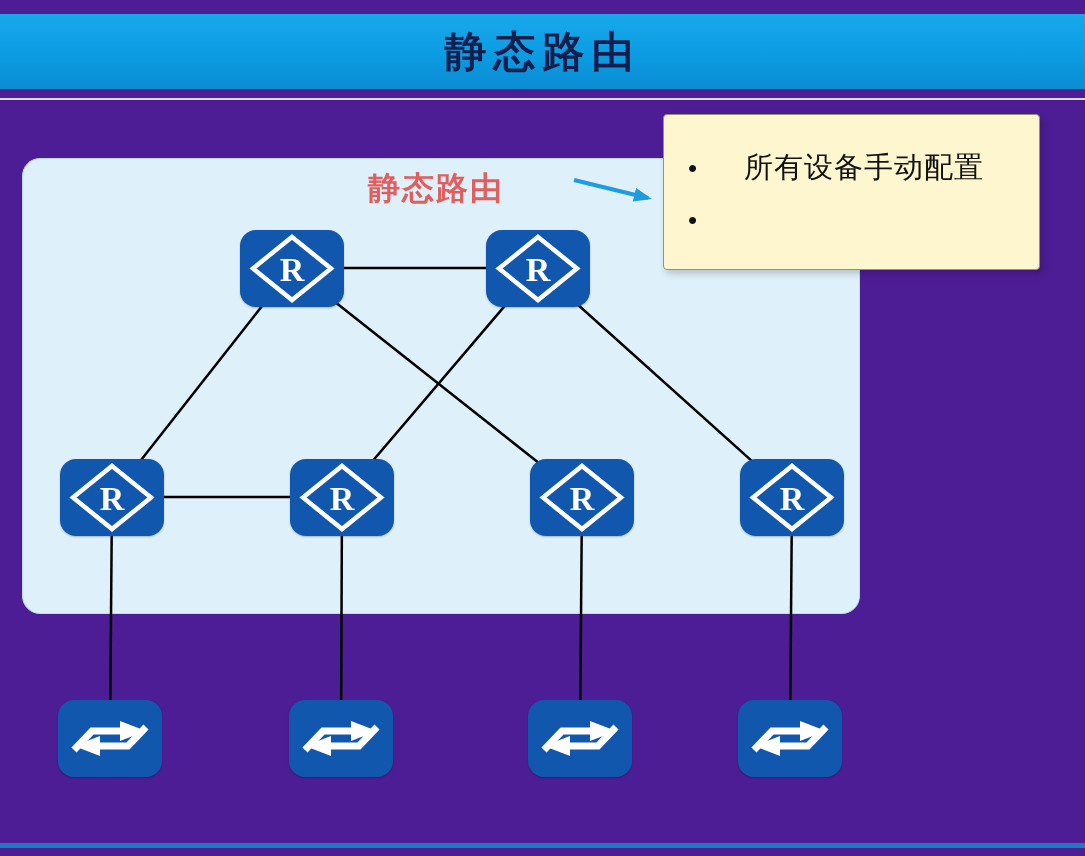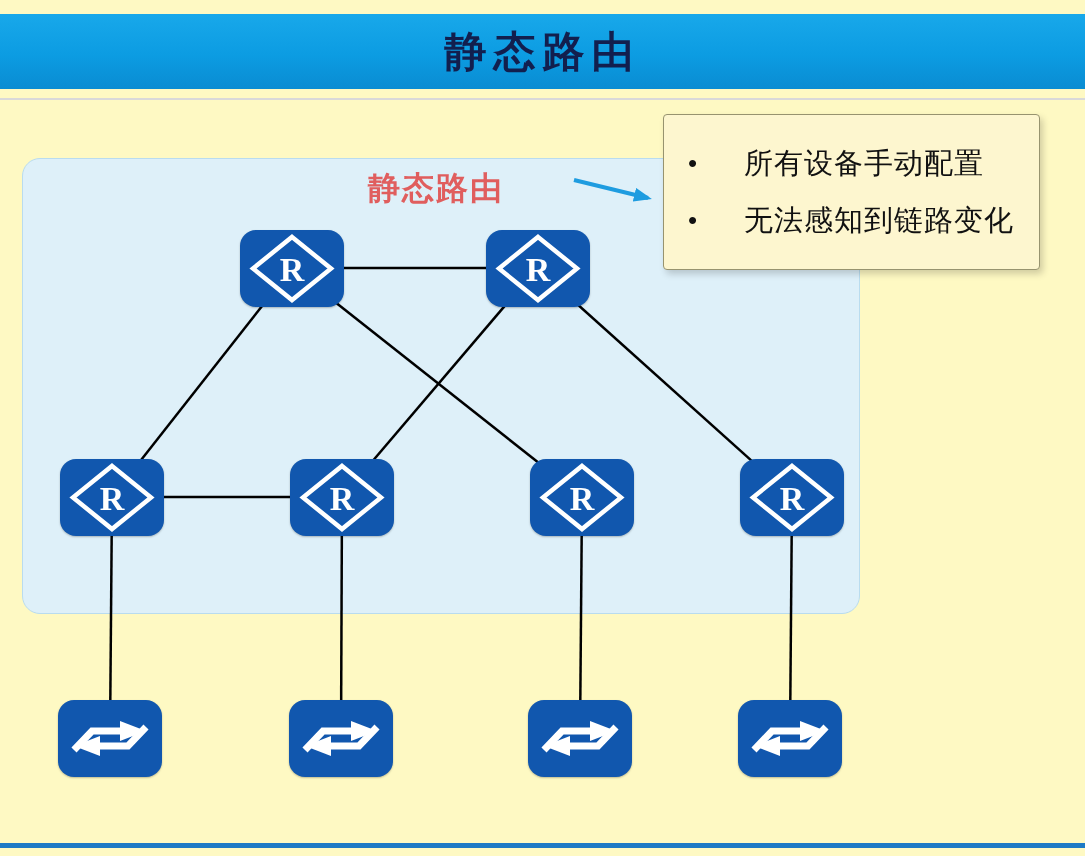--- a/index.html
+++ b/index.html
@@ -1,18 +1,18 @@
 <!DOCTYPE html>
 <html style="--banner-bg: #0c9ce2; --banner-text: #121f4e; --container-bg: #def0f9; --container-border: #b9dcef; --node-blue: #1157ae; --line-black: #000000; --note-bg: #fdf6cf; --note-border: #97936f; --label-red: #e05e5e; --arrow-blue: #1e9ce0; --bottom-bar: #1e7ac5; --divider-gray: #d9d9d9;"><head>
 <meta charset="utf-8">
 <style>
   * { margin:0; padding:0; box-sizing:border-box; }
   html,body { width:1085px; height:856px; }
   body { background:#fdfdfd; font-family:"Liberation Sans", sans-serif; overflow:hidden; }
-  .page { position:relative; width:1085px; height:856px; background:#fef9c3; }
+  .page { position:relative; width:1085px; height:856px; background:#4c1d95; }
 
   .banner {
     position:absolute; left:0; top:14px; width:1085px; height:75px;
     background:linear-gradient(180deg, #18a8ea 0%, var(--banner-bg,#0c9ce2) 55%, #0a8cd2 100%);
     display:flex; align-items:center; justify-content:center;
   }
   .banner .title {
     color:var(--banner-text,#121f4e); font-size:42px; font-weight:bold; letter-spacing:7px;
   }
   .banner-underline {
@@ -173,18 +173,17 @@
     </svg>
   </div>
 
   <aside class="note">
     <div class="note-item">
       <span class="bullet">•</span>
       <span class="text">所有设备手动配置</span>
     </div>
     <div class="note-item">
       <span class="bullet">•</span>
-      <span class="text">无法感知到链路变化</span>
     </div>
   </aside>
 
   <div class="bottom-bar"></div>
 </div>
 
 </body></html>

